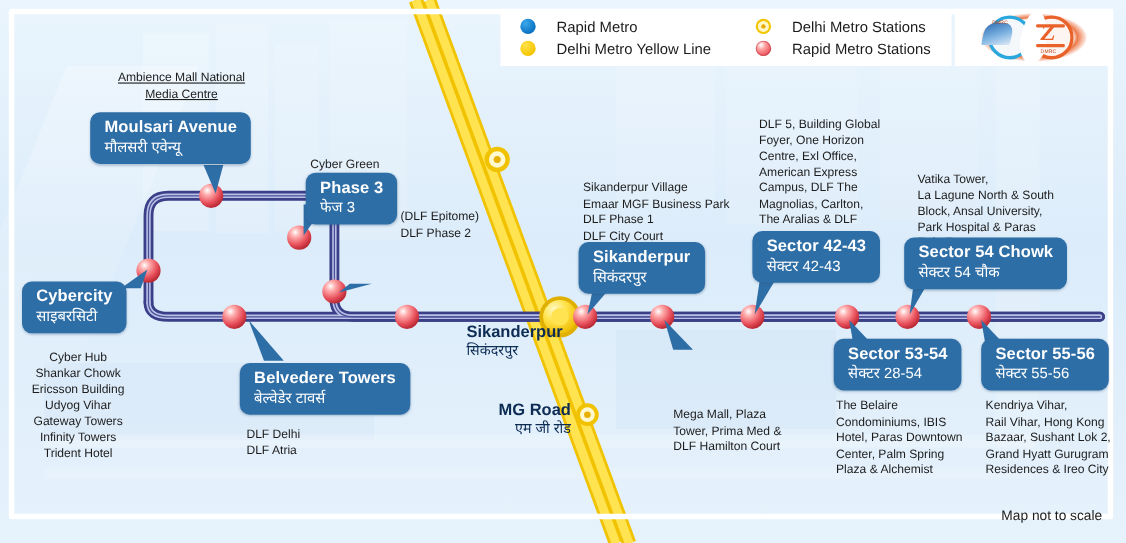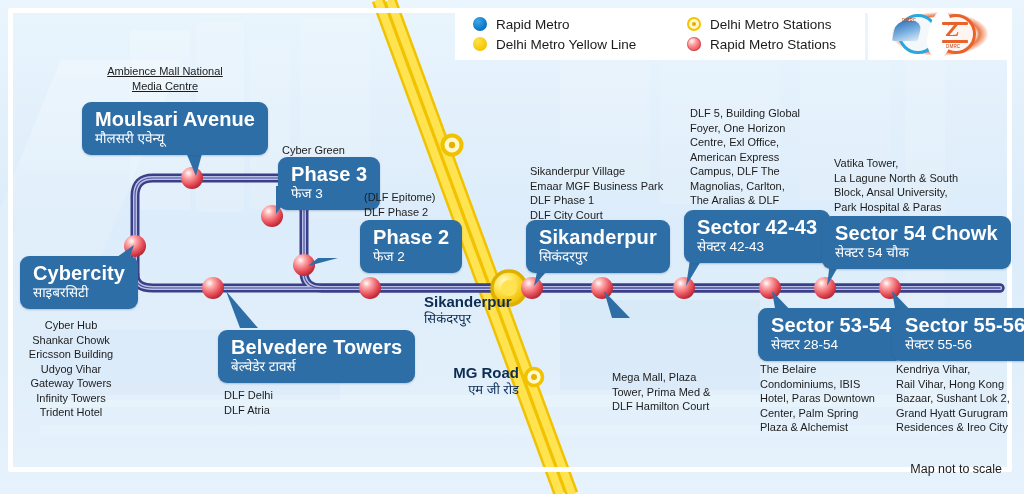--- a/index.html
+++ b/index.html
@@ -29,21 +29,21 @@
   }
   
   #legend{
     position:absolute;left:455px;top:8px;width:410px;height:52px;
     background:#ffffff;display:flex;align-items:center;
     padding:0 6px;box-sizing:border-box;
   }
   .legend-col{display:flex;flex-direction:column;justify-content:center;gap:5px;}
   .legend-col.first{width:200px;padding-left:12px;}
   .legend-col.second{padding-left:14px;}
-  .legend-row{display:flex;align-items:center;gap:9px;}
+  .legend-row{display:flex;align-items:center;gap:19px;}
   .legend-label{font-size:13.5px;color:#1b1b1b;white-space:nowrap;}
   .sw{width:14px;height:14px;border-radius:50%;flex:none;}
   .sw-blue{background:radial-gradient(circle at 35% 30%,#3aa8e8,#0a72c4 70%);}
   .sw-yellow{background:radial-gradient(circle at 35% 30%,#ffe24a,#f5c400 72%);}
   .sw-rms{
     background:radial-gradient(circle at 34% 28%,#ffffff 0%,#ff9c9c 32%,#e8505b 75%,#c4343f 100%);
     box-shadow:0 0 0 1px rgba(180,40,50,.45) inset;
   }
   .sw-dms{
     background:#fff7c9;border:2.5px solid #f2c500;box-sizing:border-box;
@@ -80,21 +80,21 @@
   .logo-bar{position:absolute;background:#e8622a;height:2.5px;border-radius:1px;}
   .logo-mini{position:absolute;font-size:4.5px;color:#c03a10;letter-spacing:.2px;}
   
   svg#rails{position:absolute;left:0;top:0;width:1024px;height:494px;}
   
   .callout{
     position:absolute;background:#2e6ea6;color:#ffffff;border-radius:9px;
     padding:6px 13px 7px 13px;box-sizing:border-box;
     box-shadow:0 1px 2px rgba(40,80,120,.28);
   }
-  .co-en{font-size:20px;font-weight:bold;line-height:1.12;white-space:nowrap;letter-spacing:.1px;}
+  .co-en{font-size:15px;font-weight:bold;line-height:1.12;white-space:nowrap;letter-spacing:.1px;}
   .co-hi{font-size:13.5px;line-height:1.3;white-space:nowrap;font-family:"Liberation Sans",sans-serif;}
   
   .lm{position:absolute;font-size:11px;line-height:1.32;color:#1c1c1c;}
   .lm.center{text-align:center;}
   
   .yl{position:absolute;color:#0d2c54;}
   .yl .en{font-size:15px;font-weight:bold;line-height:1.12;white-space:nowrap;}
   .yl .hi{font-size:13px;line-height:1.3;white-space:nowrap;}
   .yl.rt{text-align:right;}
   .note{
@@ -251,24 +251,20 @@
   </div>
 
   <div class="lm" style="left:282px;top:143px;">Cyber Green</div>
   <div class="callout" style="left:278px;top:157px;">
     <div class="co-en">Phase 3</div>
     <div class="co-hi">फेज 3</div>
   </div>
 
   <div class="lm" style="left:364px;top:190px;white-space:pre-line;">(DLF Epitome)
 DLF Phase 2</div>
-  <div class="callout" style="left:360px;top:220px;">
-    <div class="co-en">Phase 2</div>
-    <div class="co-hi">फेज 2</div>
-  </div>
 
   <div class="callout" style="left:20px;top:256px;">
     <div class="co-en">Cybercity</div>
     <div class="co-hi">साइबरसिटी</div>
   </div>
   <div class="lm center" style="left:16px;top:318px;width:110px;white-space:pre-line;">Cyber Hub
 Shankar Chowk
 Ericsson Building
 Udyog Vihar
 Gateway Towers

